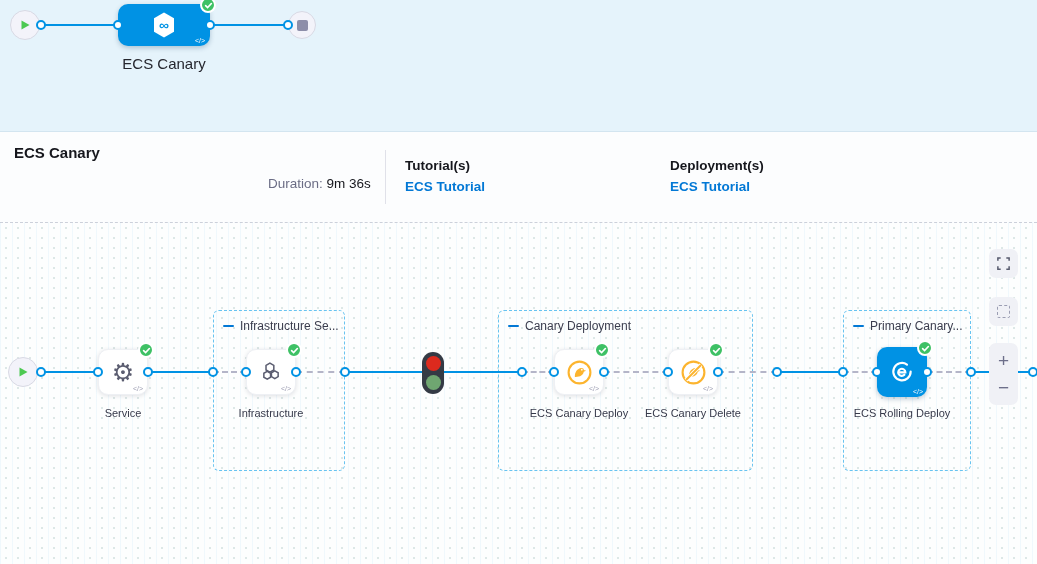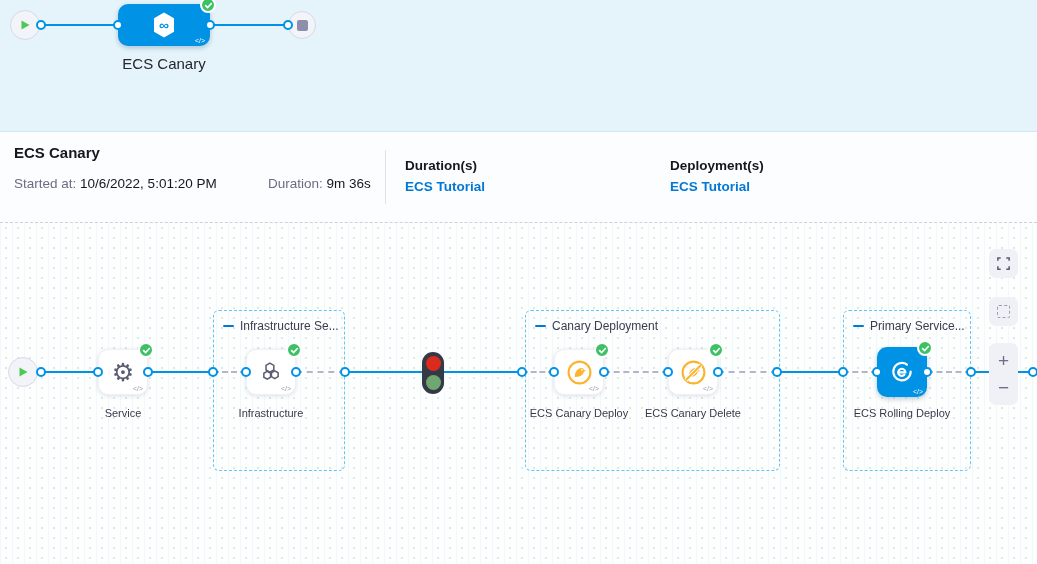--- a/index.html
+++ b/index.html
@@ -128,59 +128,55 @@
     <div class="banner-label">ECS Canary</div>
 
     <div class="circle-btn" style="left:288px;top:11px;width:28px;height:28px;">
       <div class="stop-square"></div>
     </div>
   </section>
 
   <section class="summary">
     <div class="title">ECS Canary</div>
 
-    <div class="meta" style="left:14px;">
-      <span class="lbl">Started at:</span>
-      <span>10/6/2022, 5:01:20 PM</span>
-    </div>
     <div class="meta" style="left:268px;">
       <span class="lbl">Duration:</span>
       <span>9m 36s</span>
     </div>
 
     <div class="vdivider"></div>
 
     <div class="kv" style="left:405px;">
-      <div class="k">Duration(s)</div>
+      <div class="k">Tutorial(s)</div>
       <div class="v">ECS Tutorial</div>
     </div>
     <div class="kv" style="left:670px;">
       <div class="k">Deployment(s)</div>
       <div class="v">ECS Tutorial</div>
     </div>
   </section>
 
   <section class="canvas">
 
     <div class="group" style="left:213px;width:132px;">
       <div class="group-head">
         <div class="collapse-dash"></div>
         <span class="group-title">Infrastructure Se...</span>
       </div>
     </div>
-    <div class="group" style="left:525px;width:255px;">
+    <div class="group" style="left:498px;width:255px;">
       <div class="group-head">
         <div class="collapse-dash"></div>
         <span class="group-title">Canary Deployment</span>
       </div>
     </div>
     <div class="group" style="left:843px;width:128px;">
       <div class="group-head">
         <div class="collapse-dash"></div>
-        <span class="group-title">Primary Service...</span>
+        <span class="group-title">Primary Canary...</span>
       </div>
     </div>
 
     <div class="edge" style="left:41px;top:148px;width:57px;"></div>
     <div class="edge" style="left:148px;top:148px;width:65px;"></div>
     <div class="edge" style="left:345px;top:148px;width:77px;"></div>
     <div class="edge" style="left:444px;top:148px;width:78px;"></div>
     <div class="edge" style="left:777px;top:148px;width:66px;"></div>
     <div class="edge" style="left:971px;top:148px;width:66px;"></div>
 

